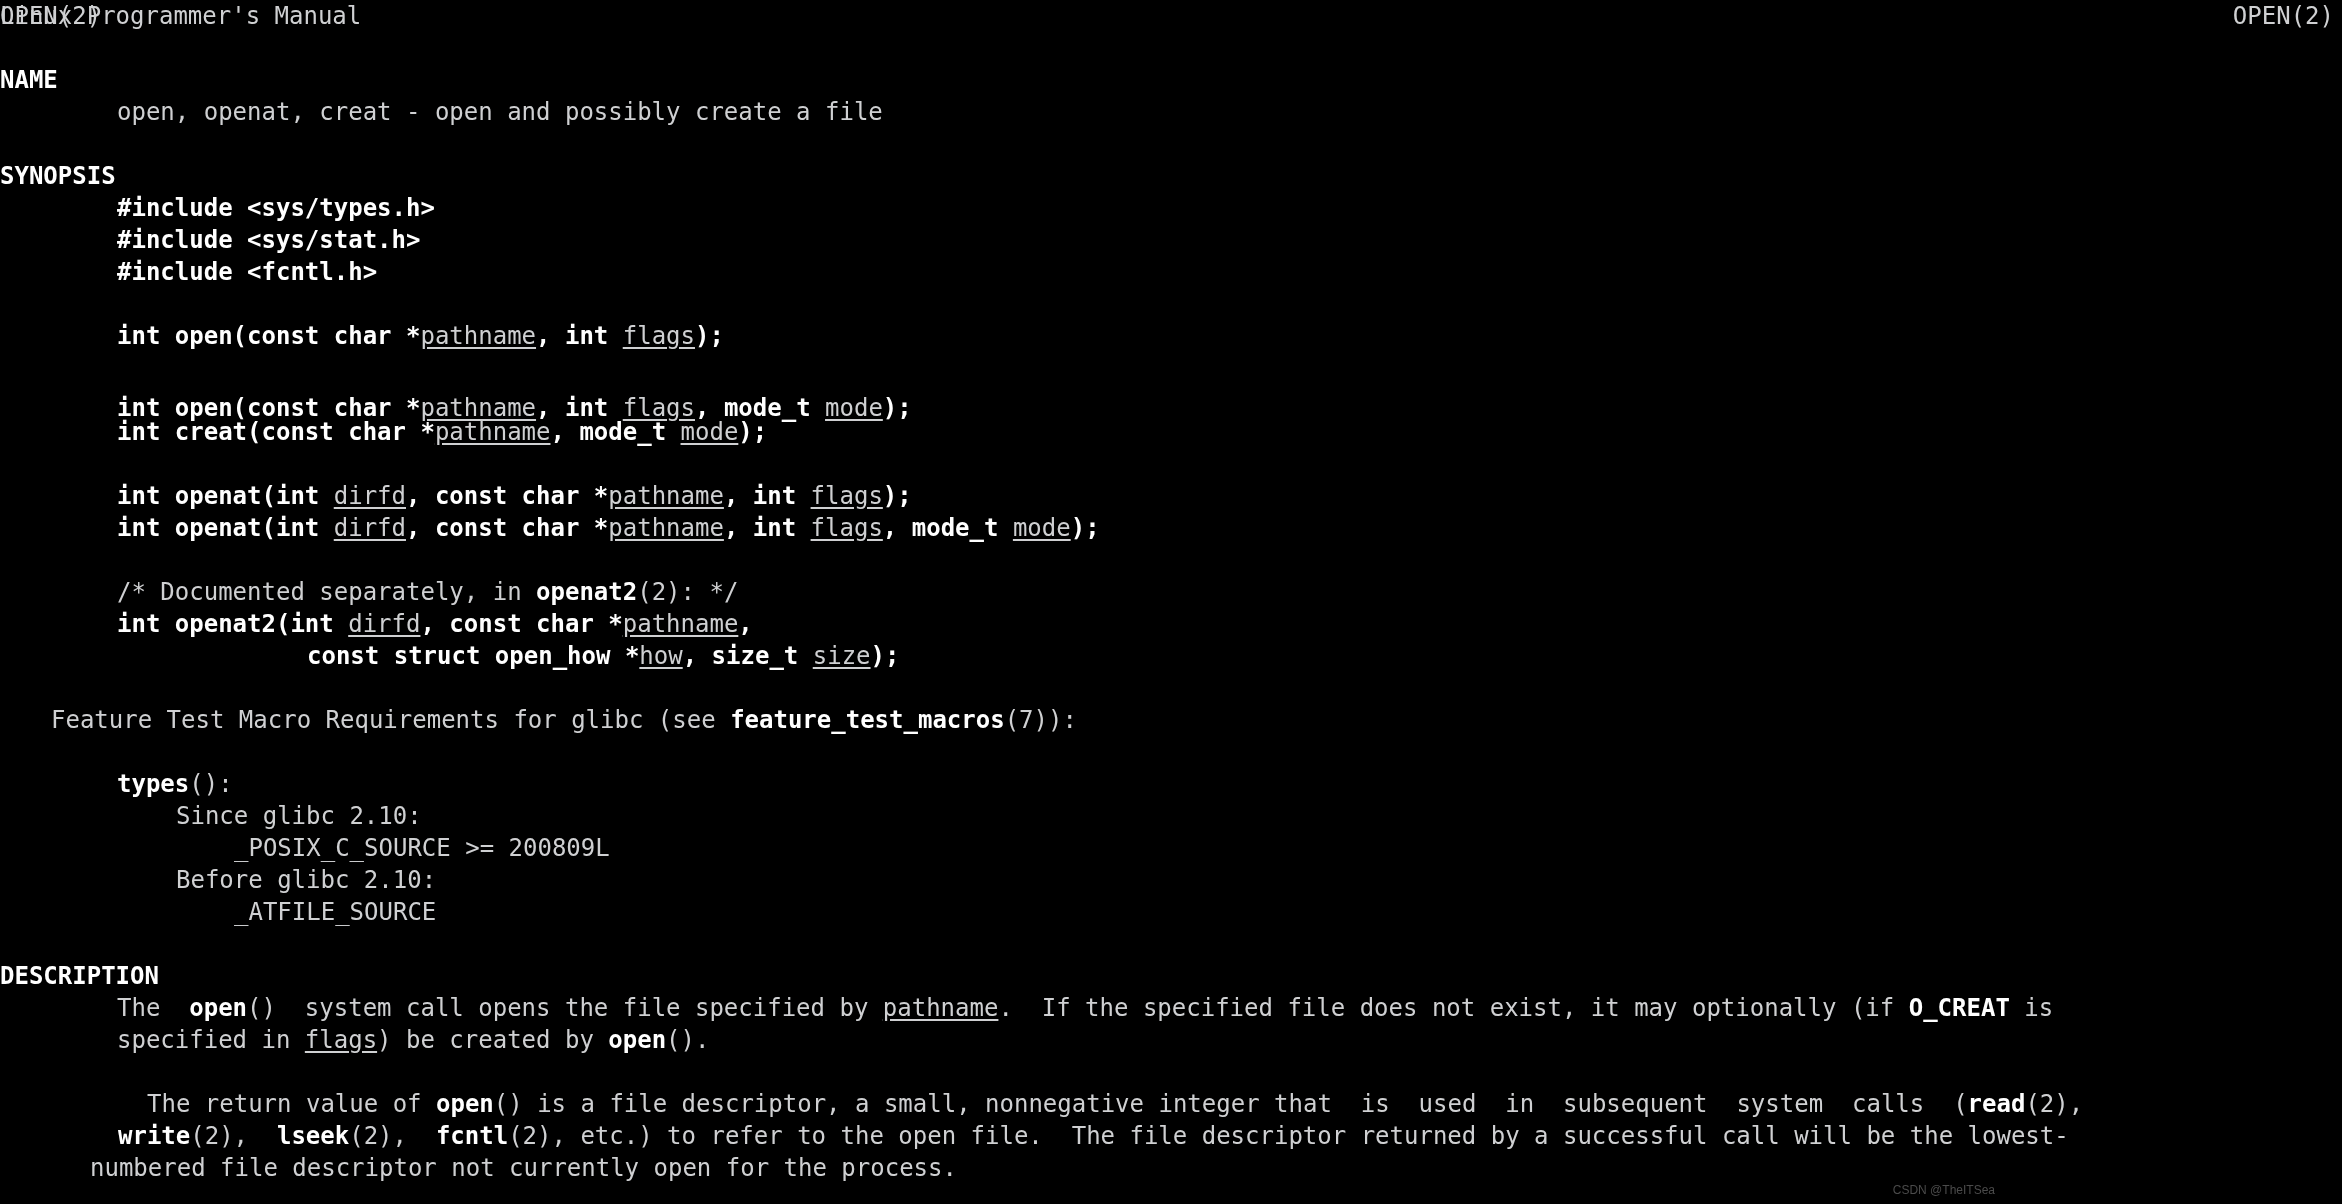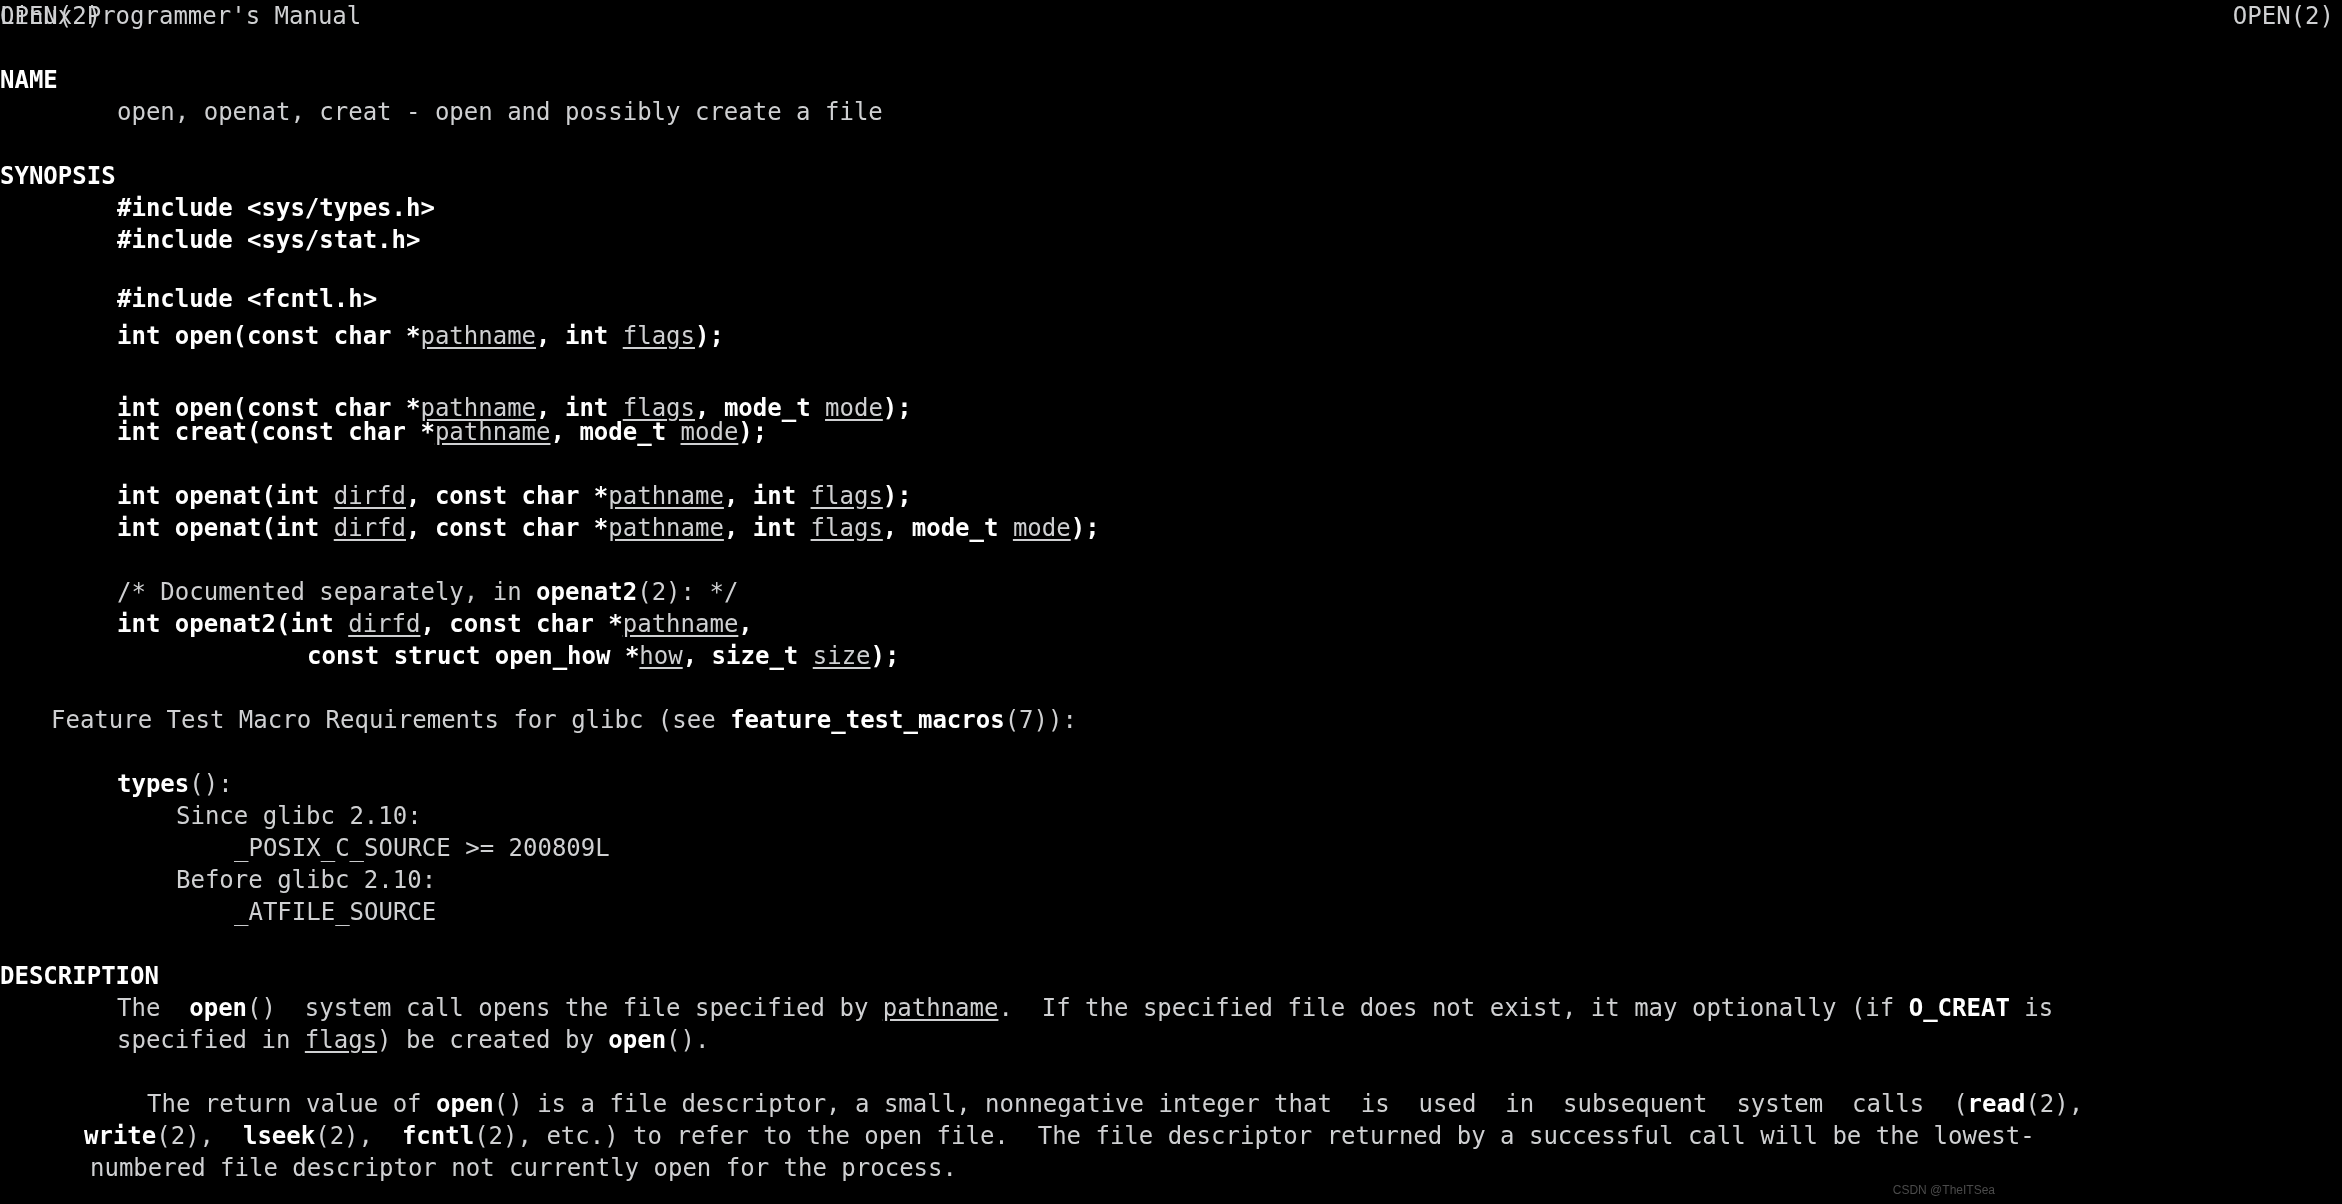--- a/index.html
+++ b/index.html
@@ -58,21 +58,21 @@
   <div class="line" style="top:0px; left:0px; width:2342px; text-align:left;"><span>Linux Programmer's Manual</span></div>
   <div class="line" style="top:0px; left:0px; width:2342px; text-align:right; padding-right:8px; box-sizing:border-box;"><span>OPEN(2)</span></div>
 
   <div class="line hdr" style="top:64px; left:0px;"><span>NAME</span></div>
   <div class="line" style="top:96px; left:117px;"><span>open, openat, creat - open and possibly create a file</span></div>
 
   <div class="line hdr" style="top:160px; left:0px;"><span>SYNOPSIS</span></div>
 
   <div class="line b" style="top:192px; left:117px;"><span>#include &lt;sys/types.h&gt;</span></div>
   <div class="line b" style="top:224px; left:117px;"><span>#include &lt;sys/stat.h&gt;</span></div>
-  <div class="line b" style="top:256px; left:117px;margin-top:27px;"><span>#include &lt;fcntl.h&gt;</span></div>
+  <div class="line b" style="top:256px; left:117px;"><span>#include &lt;fcntl.h&gt;</span></div>
 
   <div class="line" style="top:320px; left:117px;"><span class="b">int open(const char *</span><span class="n u">pathname</span><span class="b">, int </span><span class="n u">flags</span><span class="b">);</span></div>
 
   <div class="line" style="top:367px; left:117px;margin-top:25px;"><span class="b">int open(const char *</span><span class="n u">pathname</span><span class="b">, int </span><span class="n u">flags</span><span class="b">, mode_t </span><span class="n u">mode</span><span class="b">);</span></div>
 
   <div class="line" style="top:416px; left:117px;"><span class="b">int creat(const char *</span><span class="n u">pathname</span><span class="b">, mode_t </span><span class="n u">mode</span><span class="b">);</span></div>
 
   <div class="line" style="top:480px; left:117px;"><span class="b">int openat(int </span><span class="n u">dirfd</span><span class="b">, const char *</span><span class="n u">pathname</span><span class="b">, int </span><span class="n u">flags</span><span class="b">);</span></div>
 
   <div class="line" style="top:512px; left:117px;"><span class="b">int openat(int </span><span class="n u">dirfd</span><span class="b">, const char *</span><span class="n u">pathname</span><span class="b">, int </span><span class="n u">flags</span><span class="b">, mode_t </span><span class="n u">mode</span><span class="b">);</span></div>
@@ -92,19 +92,19 @@
   <div class="line" style="top:896px; left:234px;"><span>_ATFILE_SOURCE</span></div>
 
   <div class="line hdr" style="top:960px; left:0px;"><span>DESCRIPTION</span></div>
 
   <div class="line" style="top:992px; left:117px;"><span class="n">The  </span><span class="b">open</span><span class="n">()  system call opens the file specified by </span><span class="n u">pathname</span><span class="n">.  If the specified file does not exist, it may optionally (if </span><span class="b">O_CREAT</span><span class="n"> is</span></div>
 
   <div class="line" style="top:1024px; left:117px;"><span class="n">specified in </span><span class="n u">flags</span><span class="n">) be created by </span><span class="b">open</span><span class="n">().</span></div>
 
   <div class="line" style="top:1088px; left:117px;margin-left:30px;"><span class="n">The return value of </span><span class="b">open</span><span class="n">() is a file descriptor, a small, nonnegative integer that  is  used  in  subsequent  system  calls  (</span><span class="b">read</span><span class="n">(2),</span></div>
 
-  <div class="line" style="top: 1120px; left: 0px; padding-left: 84px;"><span class="b">write</span><span class="n">(2),  </span><span class="b">lseek</span><span class="n">(2),  </span><span class="b">fcntl</span><span class="n">(2), etc.) to refer to the open file.  The file descriptor returned by a successful call will be the lowest-</span></div>
+  <div class="line" style="top: 1120px; left: 0px; padding-left: 118px;"><span class="b">write</span><span class="n">(2),  </span><span class="b">lseek</span><span class="n">(2),  </span><span class="b">fcntl</span><span class="n">(2), etc.) to refer to the open file.  The file descriptor returned by a successful call will be the lowest-</span></div>
 
   <div class="line" style="top: 1152px; left: 0px; padding-left: 90px;"><span class="n">numbered file descriptor not currently open for the process.</span></div>
 
   <div class="watermark"><span>CSDN @TheITSea</span></div>
 
 </div>
 
 </body></html>

